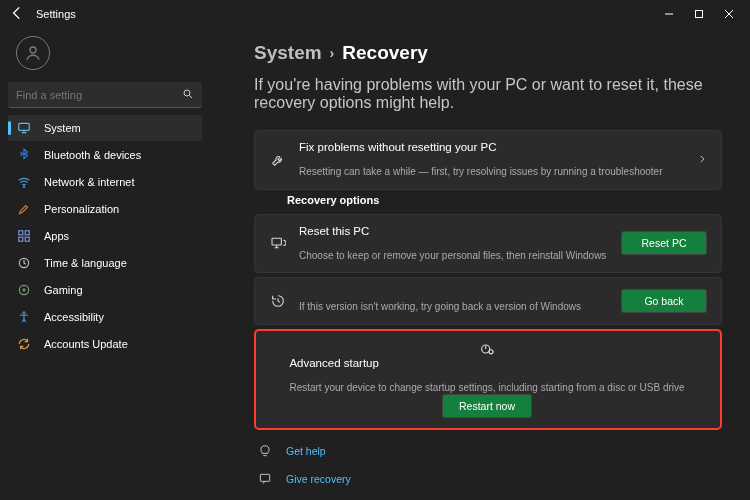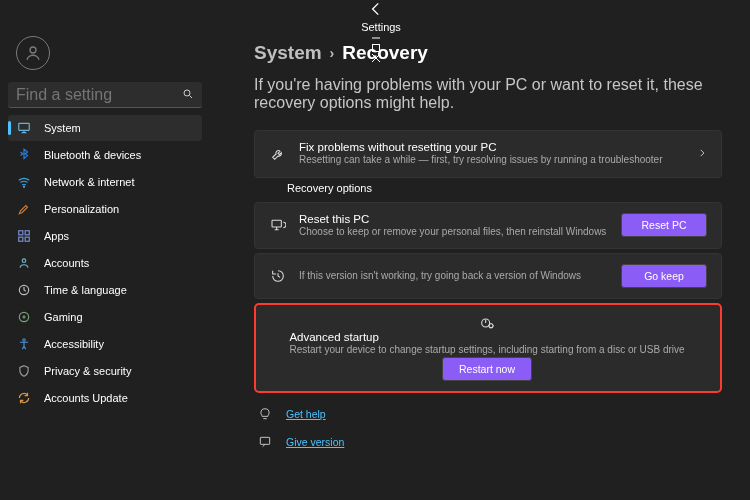--- a/index.html
+++ b/index.html
@@ -10,21 +10,20 @@
     font-family: "Segoe UI", sans-serif;
     font-size: 11px;
     display: flex;
     flex-direction: column;
   }
   .titlebar {
     height: 28px;
     display: flex;
     align-items: center;
     padding: 0 6px 0 8px;
-    flex-direction: column;
   }
   .titlebar .back { width: 18px; text-align: center; color: #fff; font-size: 12px; cursor: pointer; }
   .titlebar .title { margin-left: 10px; font-size: 11px; }
   .titlebar .spacer { flex: 1; }
   .winbtn { width: 30px; height: 28px; display: flex; align-items: center; justify-content: center; color: #fff; cursor: pointer; }
   .winbtn svg { width: 10px; height: 10px; }
   .content { flex: 1; display: flex; }
   .sidebar { width: 210px; padding: 4px 8px 0 8px; display: flex; flex-direction: column; }
   .avatar {
     width: 34px; height: 34px; border-radius: 50%;
@@ -37,21 +36,21 @@
     position: relative;
     background: #2d2d2d;
     border-bottom: 1px solid #555;
     border-radius: 3px;
     height: 26px;
     margin-bottom: 6px;
   }
   .searchwrap input {
     width: 100%; height: 100%;
     background: transparent; border: none; outline: none;
-    color: #ccc; font-size: 16px; padding: 0 28px 0 8px;
+    color: #ccc; font-size: 11px; padding: 0 28px 0 8px;
   }
   .searchwrap .sicon {
     position: absolute; right: 8px; top: 6px; color: #ccc;
   }
   .nav { list-style: none; }
   .nav li {
     display: flex; align-items: center;
     height: 26px; padding: 0 8px 0 8px;
     border-radius: 3px; cursor: pointer;
     margin: 1px 0;
@@ -74,32 +73,32 @@
     background: #2b2b2b; border: 1px solid #343434; border-radius: 4px;
     padding: 10px 14px 10px 12px; display: flex; align-items: center;
     margin-bottom: 4px;
     justify-content: flex-end;
   }
   .card.highlight { border: 2px solid #ff3b30; border-radius: 5px; flex-direction: column; }
   .card .ic { width: 22px; display:flex; align-items:flex-start; justify-content:center; color:#dcdcdc; }
   .card .ic svg { width: 16px; height: 16px; }
   .card .txt { flex: 1; padding-left: 10px; padding-right: 10px; }
   .card .txt .t { font-size: 11.5px; }
-  .card .txt .d { font-size: 10px; color: #aaa; margin-top: 1px; line-height: 1.25; }
+  .card .txt .d { font-size: 10px; color: #aaa; margin-top: 13px; line-height: 1.25; }
   .card .chevron { color: #ccc; }
   .card .btn {
-    background: #8b5cf6; border: 1px solid #444; border-radius: 3px;
+    background: #15803d; border: 1px solid #444; border-radius: 3px;
     padding: 5px 16px; font-size: 10.5px; color: #fff; cursor: pointer;
     min-width: 86px; text-align: center;
   }
-  .sectionhead { font-size: 11px; font-weight: 400; margin: 0 0 8px 2px; padding-left: 31px; }
+  .sectionhead { font-size: 11px; font-weight: 700; margin: 0 0 8px 2px; padding-left: 31px; }
   .helplink { display: flex; align-items: center; height: 22px; margin-top: 6px; cursor: pointer; }
   .helplink .ic { width: 22px; display:flex; justify-content:center; color:#ccc; }
   .helplink .ic svg { width: 14px; height: 14px; }
-  .helplink .lbl { font-size: 10.5px; color: #4cc2ff; margin-left: 10px; text-decoration: underline; }
+  .helplink .lbl { font-size: 10.5px; color: #4cc2ff; margin-left: 10px; }
   .helpsection { margin-top: 10px; }
 </style>
 </head>
 <body>
 
 <div class="titlebar">
   <div class="back">
     <svg viewBox="0 0 16 16" fill="none" stroke="currentColor" stroke-width="1.2">
         <path d="M10 3 5 8l5 5"></path>
       </svg>
@@ -181,29 +180,20 @@
               <rect x="3" y="3" width="7" height="7"></rect>
               <rect x="14" y="3" width="7" height="7"></rect>
               <rect x="3" y="14" width="7" height="7"></rect>
               <rect x="14" y="14" width="7" height="7"></rect>
             </svg>
           </span>
         <span class="lbl">Apps</span>
       </li>
       <li>
         <span class="ic">
-            <svg viewBox="0 0 24 24" fill="none" stroke="#6fb6c9" stroke-width="2">
-              <circle cx="12" cy="8" r="3"></circle>
-              <path d="M5 20c1-4 4-5 7-5s6 1 7 5"></path>
-            </svg>
-          </span>
-        <span class="lbl">Accounts</span>
-      </li>
-      <li>
-        <span class="ic">
             <svg viewBox="0 0 24 24" fill="none" stroke="#bbb" stroke-width="2">
               <circle cx="12" cy="12" r="8"></circle>
               <path d="M12 7v5l3 2"></path>
             </svg>
           </span>
         <span class="lbl">Time &amp; language</span>
       </li>
       <li>
         <span class="ic">
             <svg viewBox="0 0 24 24" fill="none" stroke="#7aa07a" stroke-width="2">
@@ -214,28 +204,20 @@
         <span class="lbl">Gaming</span>
       </li>
       <li>
         <span class="ic">
             <svg viewBox="0 0 24 24" fill="none" stroke="#4a8fd6" stroke-width="2">
               <circle cx="12" cy="5" r="2"></circle>
               <path d="M5 9h14M12 9v7M9 21l3-5 3 5"></path>
             </svg>
           </span>
         <span class="lbl">Accessibility</span>
-      </li>
-      <li>
-        <span class="ic">
-            <svg viewBox="0 0 24 24" fill="none" stroke="#9a9a9a" stroke-width="2">
-              <path d="M12 3l7 3v5c0 5-3 8-7 10-4-2-7-5-7-10V6l7-3z"></path>
-            </svg>
-          </span>
-        <span class="lbl">Privacy &amp; security</span>
       </li>
       <li>
         <span class="ic">
             <svg viewBox="0 0 24 24" fill="none" stroke="#d69a4a" stroke-width="2">
               <path d="M4 12a8 8 0 0114-5M20 12a8 8 0 01-14 5"></path>
               <path d="M18 3v5h-5M6 21v-5h5"></path>
             </svg>
           </span>
         <span class="lbl">Accounts Update</span>
       </li>
@@ -288,21 +270,21 @@
       <span class="ic">
         <svg viewBox="0 0 24 24" fill="none" stroke="currentColor" stroke-width="1.6">
             <path d="M4 12a8 8 0 108-8"></path>
             <path d="M4 4v5h5"></path>
             <path d="M12 8v4l3 2"></path>
           </svg>
       </span>
       <div class="txt">
         <div class="d">If this version isn't working, try going back a version of Windows</div>
       </div>
-      <div class="btn">Go keep</div>
+      <div class="btn">Go back</div>
     </div>
 
     <div class="card highlight">
       <span class="ic">
         <svg viewBox="0 0 24 24" fill="none" stroke="currentColor" stroke-width="1.6">
             <circle cx="10" cy="12" r="6"></circle>
             <path d="M10 7v5"></path>
             <circle cx="18" cy="16" r="3"></circle>
             <path d="M18 13v-1M18 20v-1M21 16h1M14 16h1"></path>
           </svg>
@@ -323,17 +305,17 @@
         </span>
         <span class="lbl">Get help</span>
       </div>
       <div class="helplink">
         <span class="ic">
           <svg viewBox="0 0 24 24" fill="none" stroke="currentColor" stroke-width="1.6">
               <rect x="4" y="4" width="16" height="12" rx="1"></rect>
               <path d="M8 20l4-4"></path>
             </svg>
         </span>
-        <span class="lbl">Give version</span>
+        <span class="lbl">Give recovery</span>
       </div>
     </div>
   </div>
 </div>
 
 </body></html>

